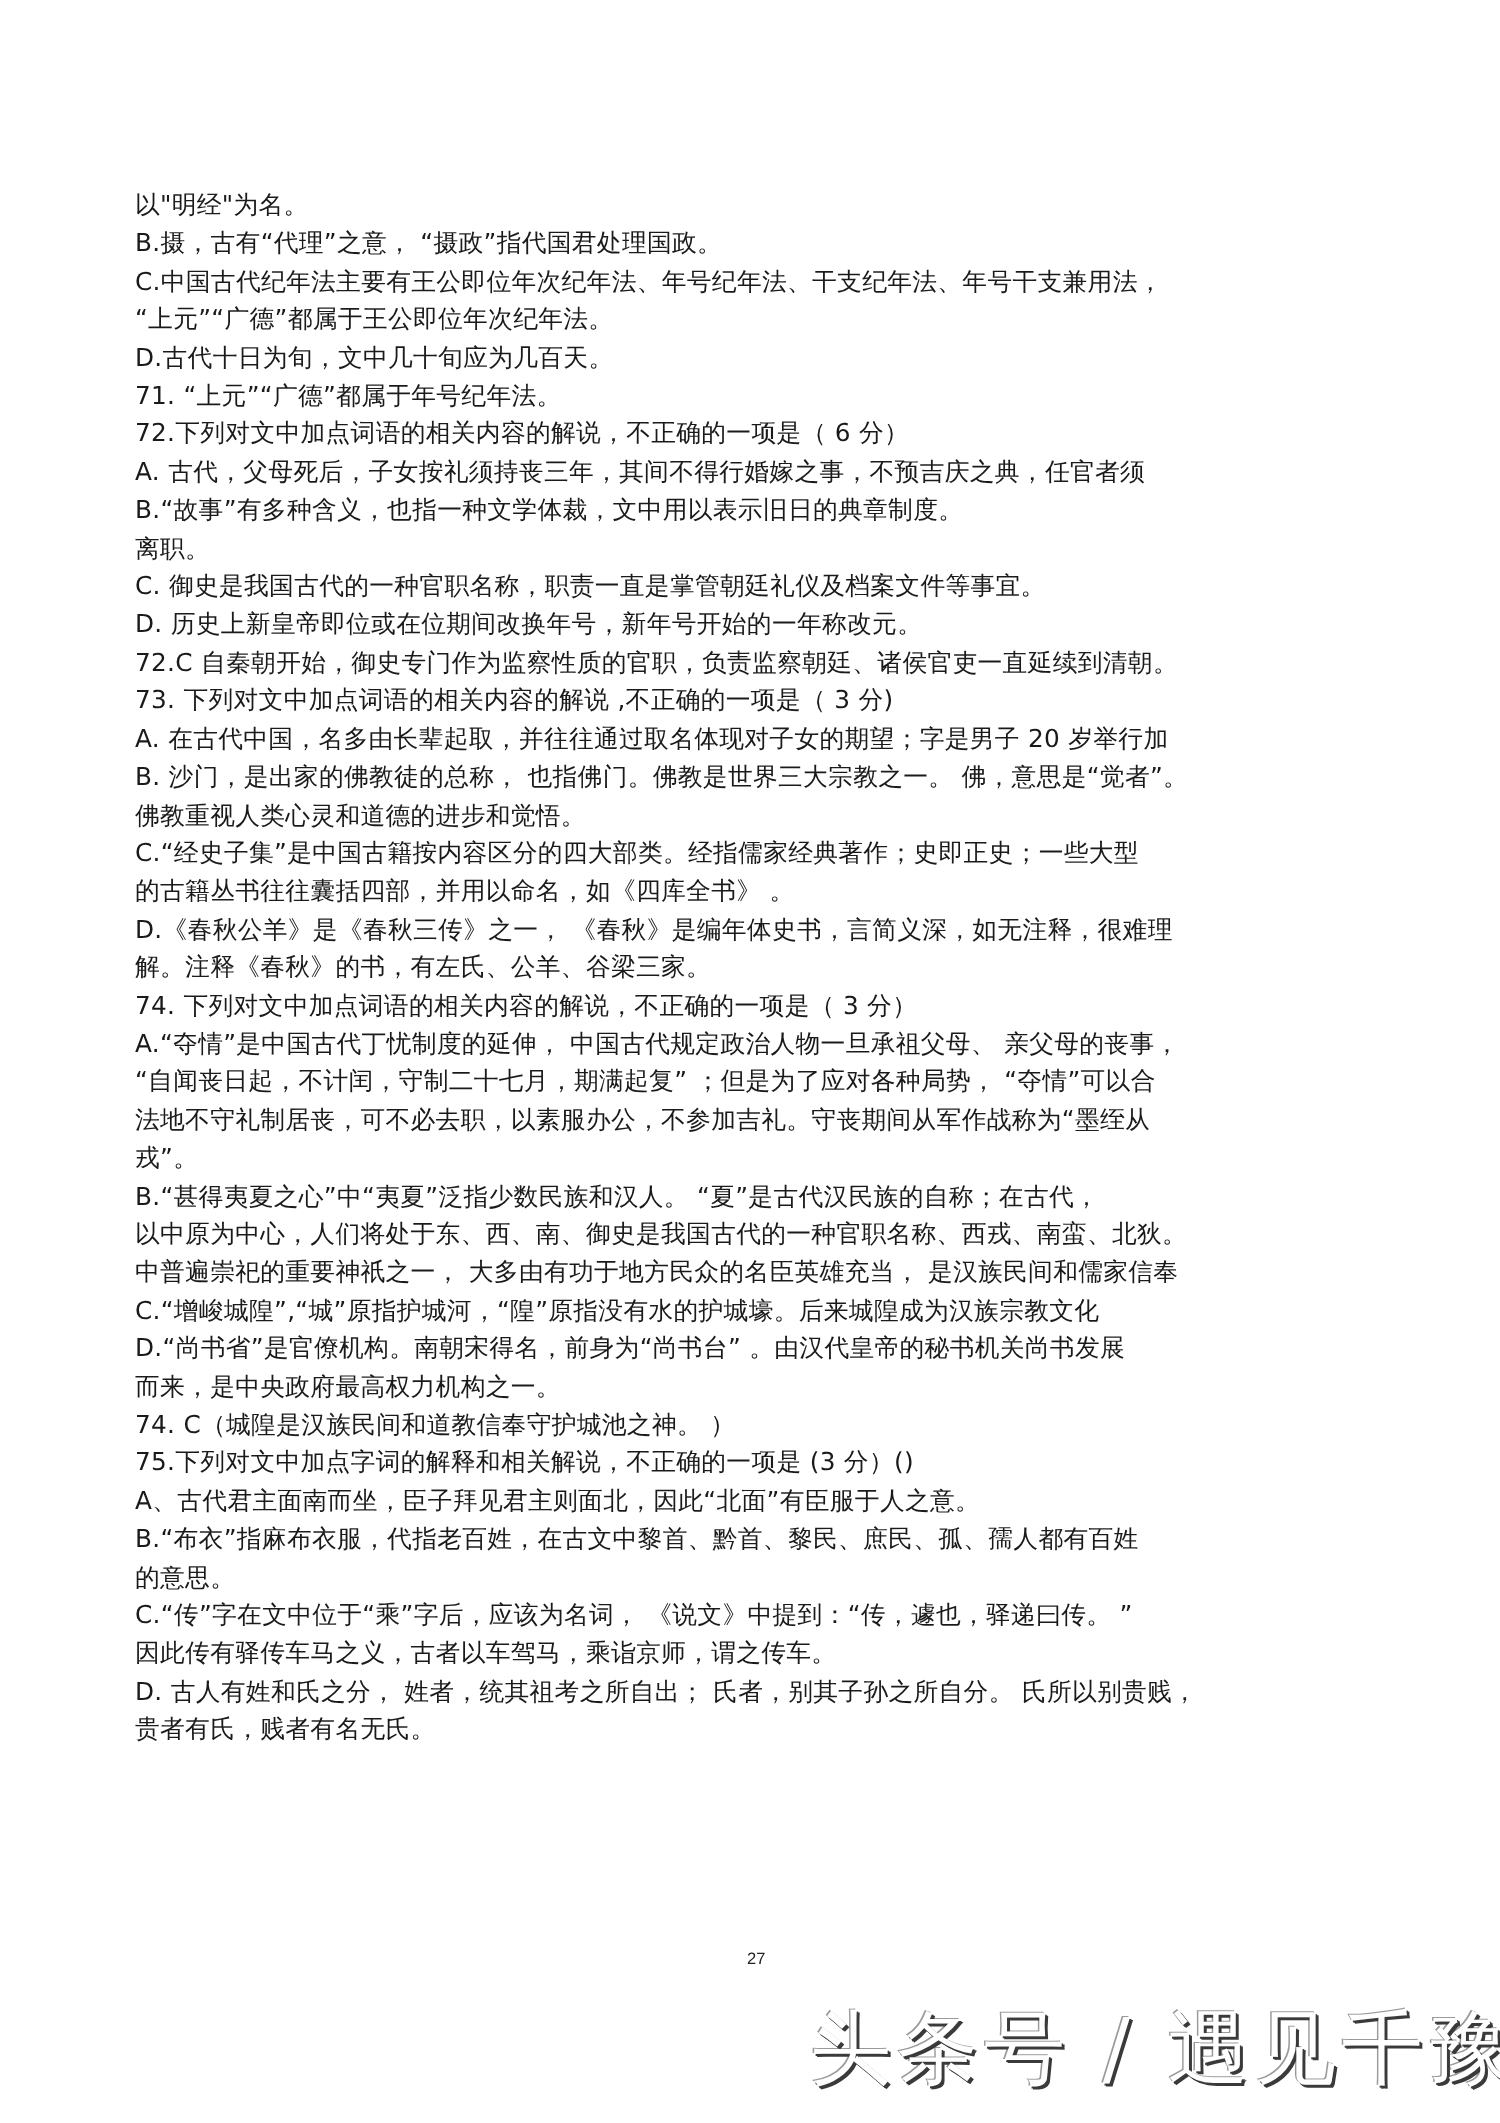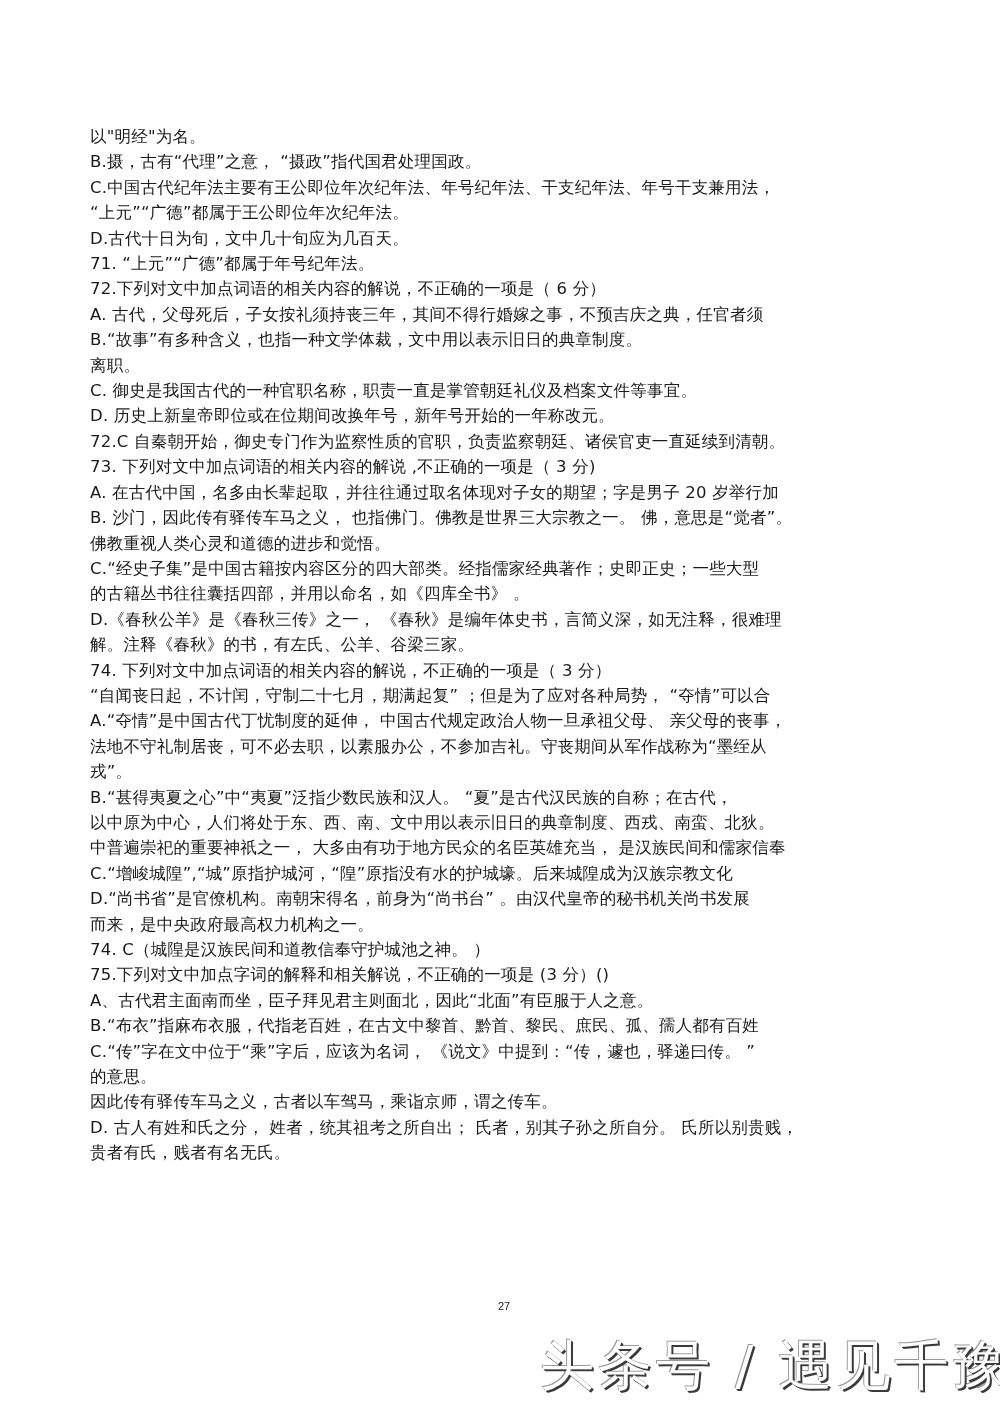--- a/index.html
+++ b/index.html
@@ -25,42 +25,42 @@
   <div class="line">71. “上元”“广德”都属于年号纪年法。</div>
   <div class="line">72.下列对文中加点词语的相关内容的解说，不正确的一项是（      6 分）</div>
   <div class="line">A. 古代，父母死后，子女按礼须持丧三年，其间不得行婚嫁之事，不预吉庆之典，任官者须</div>
   <div class="line">B.“故事”有多种含义，也指一种文学体裁，文中用以表示旧日的典章制度。</div>
   <div class="line">离职。</div>
   <div class="line">C. 御史是我国古代的一种官职名称，职责一直是掌管朝廷礼仪及档案文件等事宜。</div>
   <div class="line">D. 历史上新皇帝即位或在位期间改换年号，新年号开始的一年称改元。</div>
   <div class="line">72.C 自秦朝开始，御史专门作为监察性质的官职，负责监察朝廷、诸侯官吏一直延续到清朝。</div>
   <div class="line">73. 下列对文中加点词语的相关内容的解说    ,不正确的一项是（  3 分)</div>
   <div class="line">A. 在古代中国，名多由长辈起取，并往往通过取名体现对子女的期望；字是男子        20 岁举行加</div>
-  <div class="line">B. 沙门，因此传有驿传车马之义，   也指佛门。佛教是世界三大宗教之一。   佛，意思是“觉者”。</div>
+  <div class="line">B. 沙门，是出家的佛教徒的总称，   也指佛门。佛教是世界三大宗教之一。   佛，意思是“觉者”。</div>
   <div class="line">佛教重视人类心灵和道德的进步和觉悟。</div>
   <div class="line">C.“经史子集”是中国古籍按内容区分的四大部类。经指儒家经典著作；史即正史；一些大型</div>
   <div class="line">的古籍丛书往往囊括四部，并用以命名，如《四库全书》     。</div>
   <div class="line">D.《春秋公羊》是《春秋三传》之一，    《春秋》是编年体史书，言简义深，如无注释，很难理</div>
   <div class="line">解。注释《春秋》的书，有左氏、公羊、谷梁三家。</div>
   <div class="line">74. 下列对文中加点词语的相关内容的解说，不正确的一项是（      3 分）</div>
+  <div class="line">A.“夺情”是中国古代丁忧制度的延伸，    中国古代规定政治人物一旦承祖父母、    亲父母的丧事，</div>
   <div class="line"> “自闻丧日起，不计闰，守制二十七月，期满起复”    ；但是为了应对各种局势，  “夺情”可以合</div>
-  <div class="line">A.“夺情”是中国古代丁忧制度的延伸，    中国古代规定政治人物一旦承祖父母、    亲父母的丧事，</div>
   <div class="line">法地不守礼制居丧，可不必去职，以素服办公，不参加吉礼。守丧期间从军作战称为“墨绖从</div>
   <div class="line">戎”。</div>
   <div class="line">B.“甚得夷夏之心”中“夷夏”泛指少数民族和汉人。     “夏”是古代汉民族的自称；在古代，</div>
-  <div class="line">以中原为中心，人们将处于东、西、南、文中用以表示旧日的典章制度、西戎、南蛮、北狄。</div>
+  <div class="line">以中原为中心，人们将处于东、西、南、御史是我国古代的一种官职名称、西戎、南蛮、北狄。</div>
   <div class="line">中普遍崇祀的重要神祇之一，    大多由有功于地方民众的名臣英雄充当，     是汉族民间和儒家信奉</div>
   <div class="line">C.“增峻城隍”,“城”原指护城河，“隍”原指没有水的护城壕。后来城隍成为汉族宗教文化</div>
   <div class="line">D.“尚书省”是官僚机构。南朝宋得名，前身为“尚书台”     。由汉代皇帝的秘书机关尚书发展</div>
   <div class="line">而来，是中央政府最高权力机构之一。</div>
   <div class="line">74. C（城隍是汉族民间和道教信奉守护城池之神。   ）</div>
   <div class="line">75.下列对文中加点字词的解释和相关解说，不正确的一项是     (3 分）()</div>
   <div class="line">A、古代君主面南而坐，臣子拜见君主则面北，因此“北面”有臣服于人之意。</div>
   <div class="line">B.“布衣”指麻布衣服，代指老百姓，在古文中黎首、黔首、黎民、庶民、孤、孺人都有百姓</div>
+  <div class="line">的意思。</div>
   <div class="line">C.“传”字在文中位于“乘”字后，应该为名词，    《说文》中提到：“传，遽也，驿递曰传。 ”</div>
-  <div class="line">的意思。</div>
   <div class="line">因此传有驿传车马之义，古者以车驾马，乘诣京师，谓之传车。</div>
   <div class="line">D. 古人有姓和氏之分，  姓者，统其祖考之所自出；  氏者，别其子孙之所自分。 氏所以别贵贱，</div>
   <div class="line">贵者有氏，贱者有名无氏。</div>
 </div>
 
 <div class="page-number">27</div>
 <div class="watermark">头条号 / 遇见千豫</div>
 
 </body></html>

